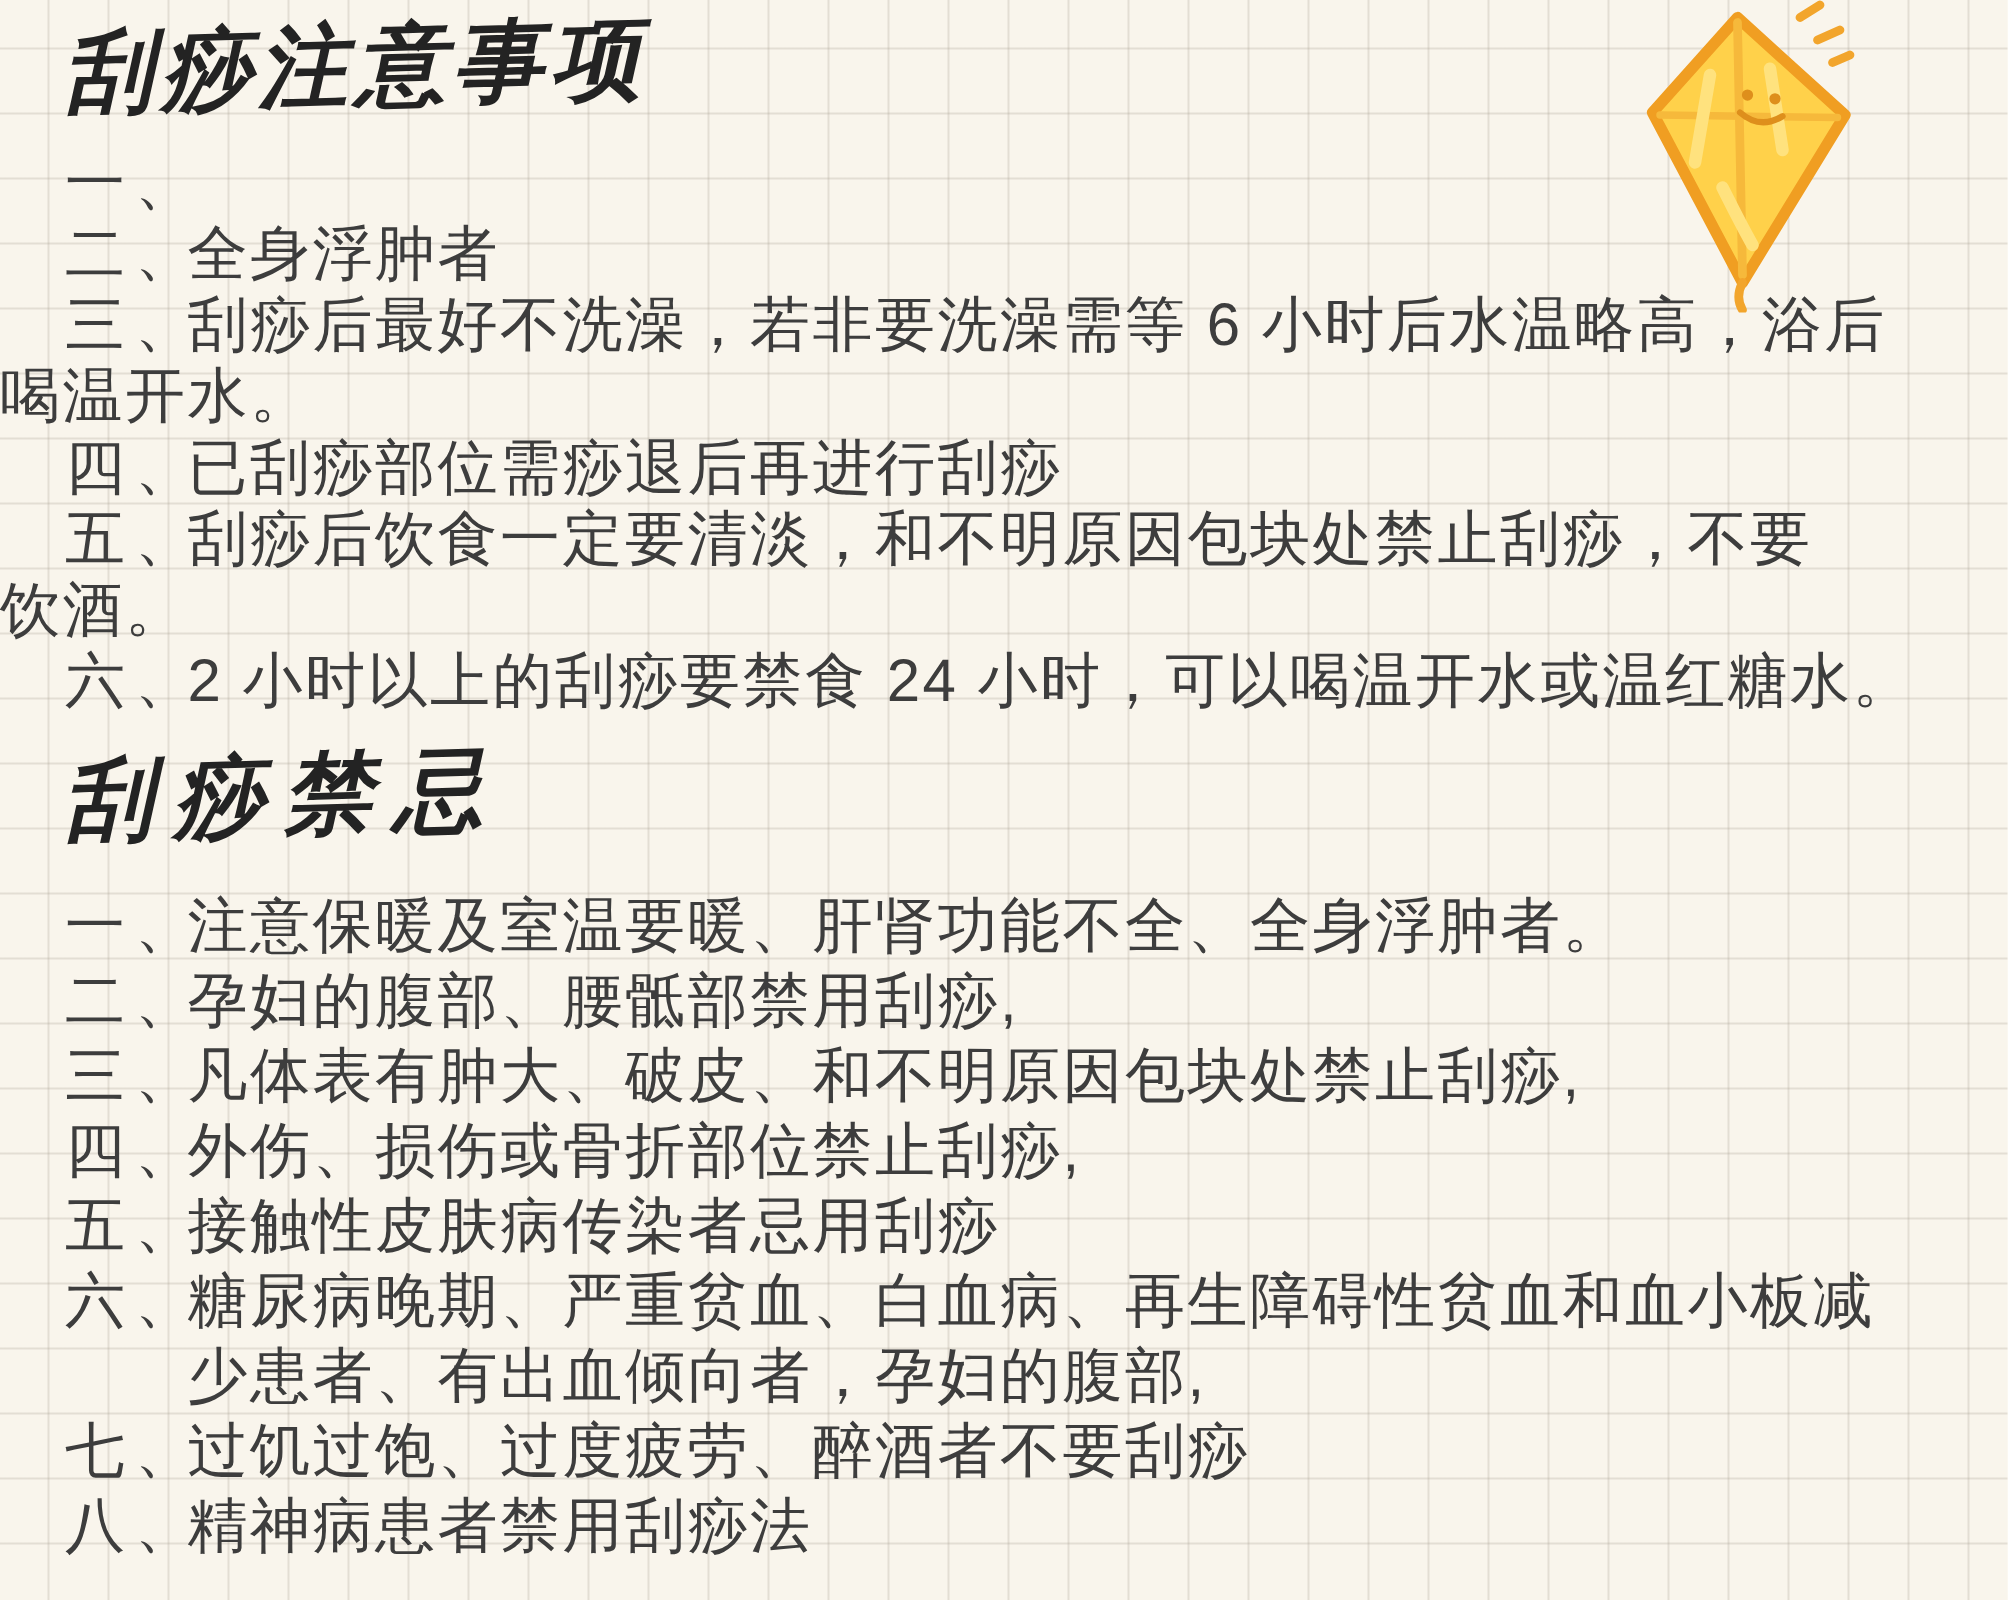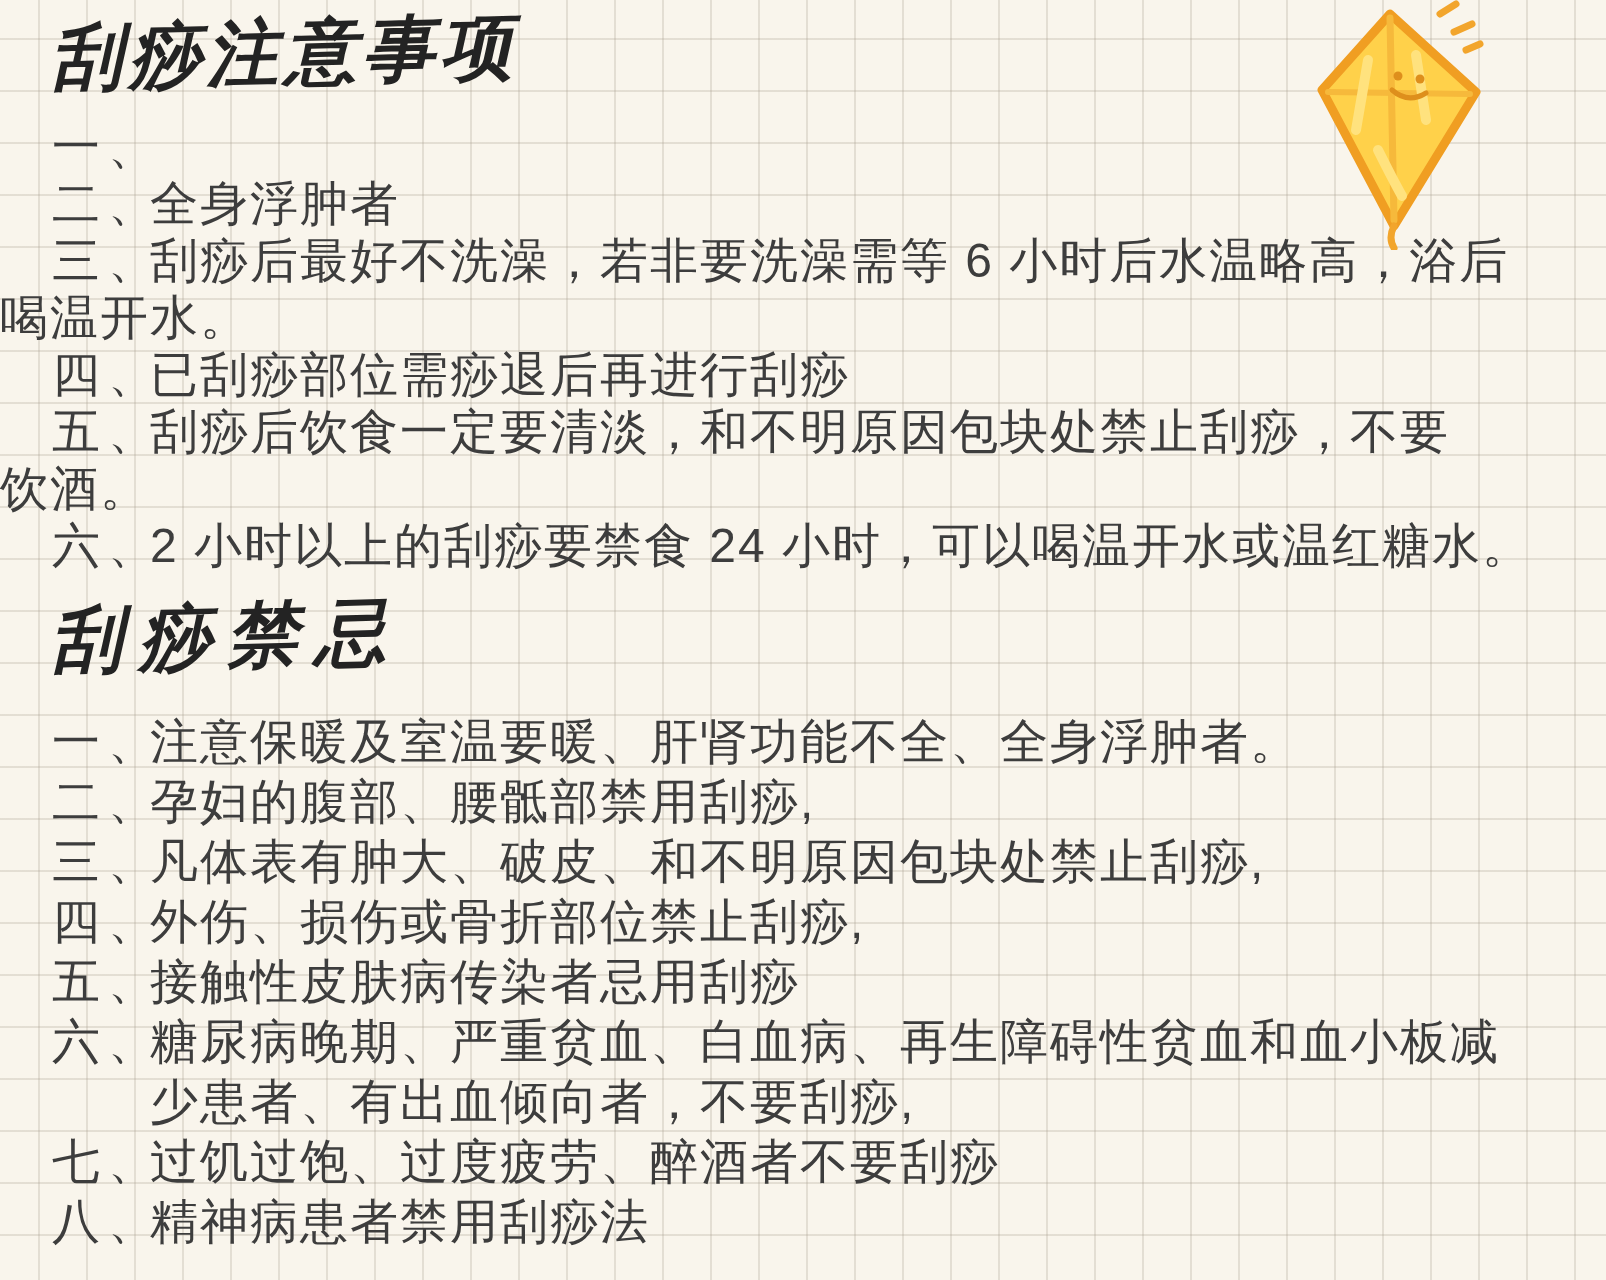--- a/index.html
+++ b/index.html
@@ -77,21 +77,21 @@
 
   <div class="cal-title t2">刮痧禁忌</div>
 
   <div class="list l2">
       <div class="line item-line"><span class="num">一、</span><span>注意保暖及室温要暖、肝肾功能不全、全身浮肿者。</span></div>
       <div class="line item-line"><span class="num">二、</span><span>孕妇的腹部、腰骶部禁用刮痧,</span></div>
       <div class="line item-line"><span class="num">三、</span><span>凡体表有肿大、破皮、和不明原因包块处禁止刮痧,</span></div>
       <div class="line item-line"><span class="num">四、</span><span>外伤、损伤或骨折部位禁止刮痧,</span></div>
       <div class="line item-line"><span class="num">五、</span><span>接触性皮肤病传染者忌用刮痧</span></div>
       <div class="line item-line"><span class="num">六、</span><span>糖尿病晚期、严重贫血、白血病、再生障碍性贫血和血小板减</span></div>
-      <div class="line cont-text">少患者、有出血倾向者，不要刮痧,</div>
+      <div class="line cont-text">少患者、有出血倾向者，孕妇的腹部,</div>
       <div class="line item-line"><span class="num">七、</span><span>过饥过饱、过度疲劳、醉酒者不要刮痧</span></div>
       <div class="line item-line"><span class="num">八、</span><span>精神病患者禁用刮痧法</span></div>
     </div>
 
   <div class="kite-wrap">
     <svg width="220" height="250" viewBox="0 0 220 250" xmlns="http://www.w3.org/2000/svg">
 
       <polygon points="92,14 178,92 96,226 24,90" fill="#ffd14a" stroke="#f09e22" stroke-width="9" stroke-linejoin="round"></polygon>
 
       <line x1="92" y1="18" x2="96" y2="220" stroke="#f6b93b" stroke-width="7" stroke-linecap="round"></line>

